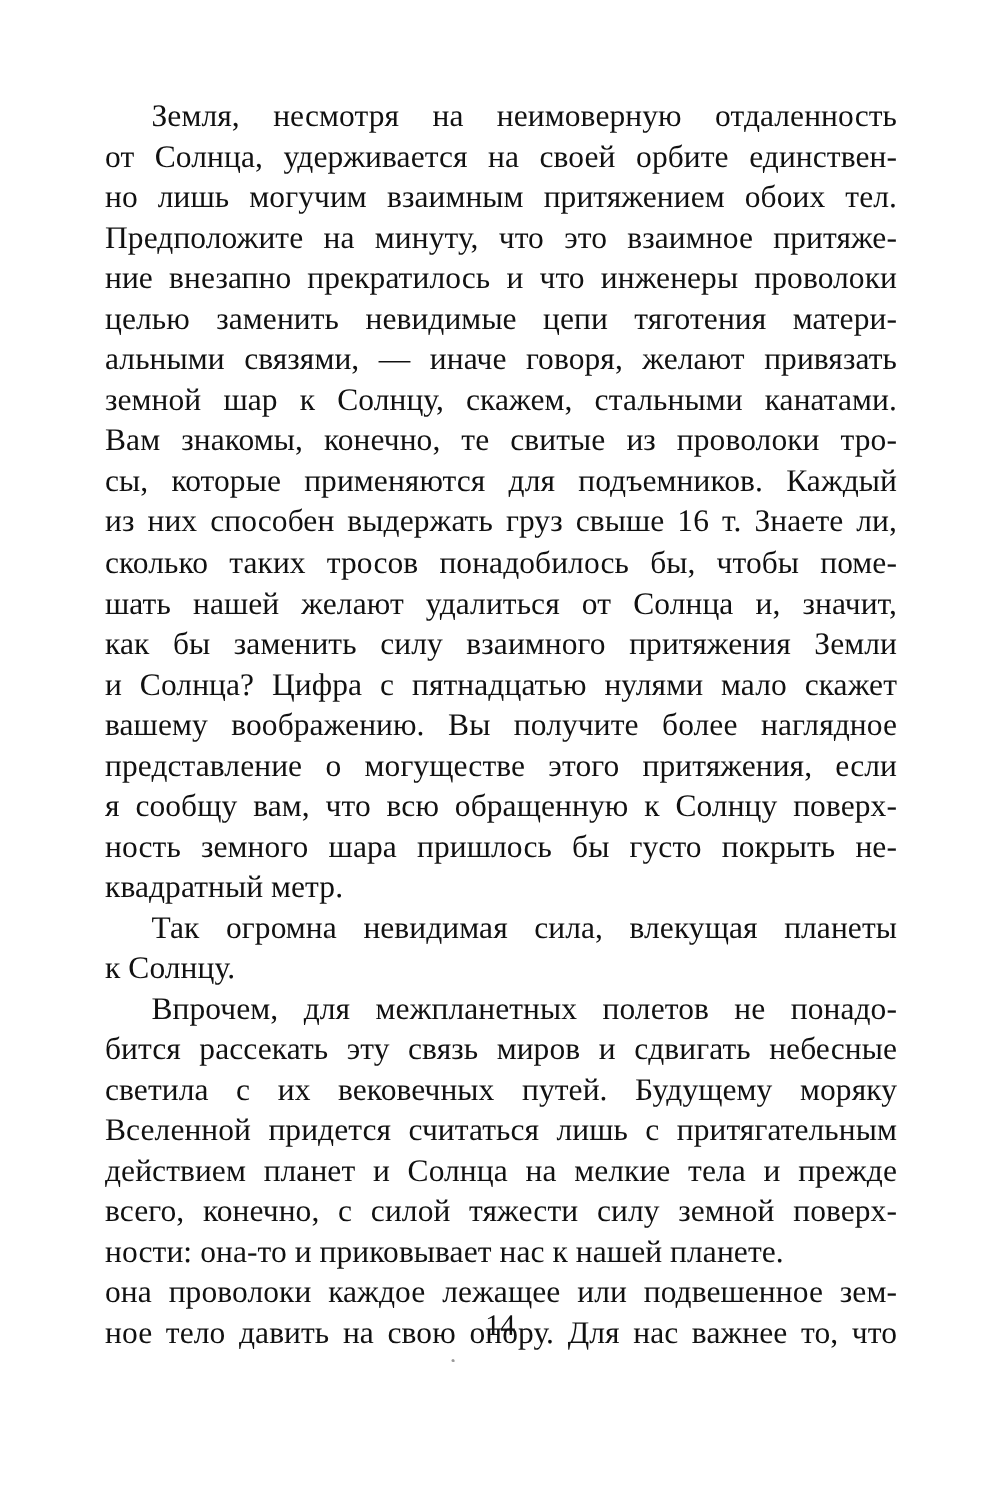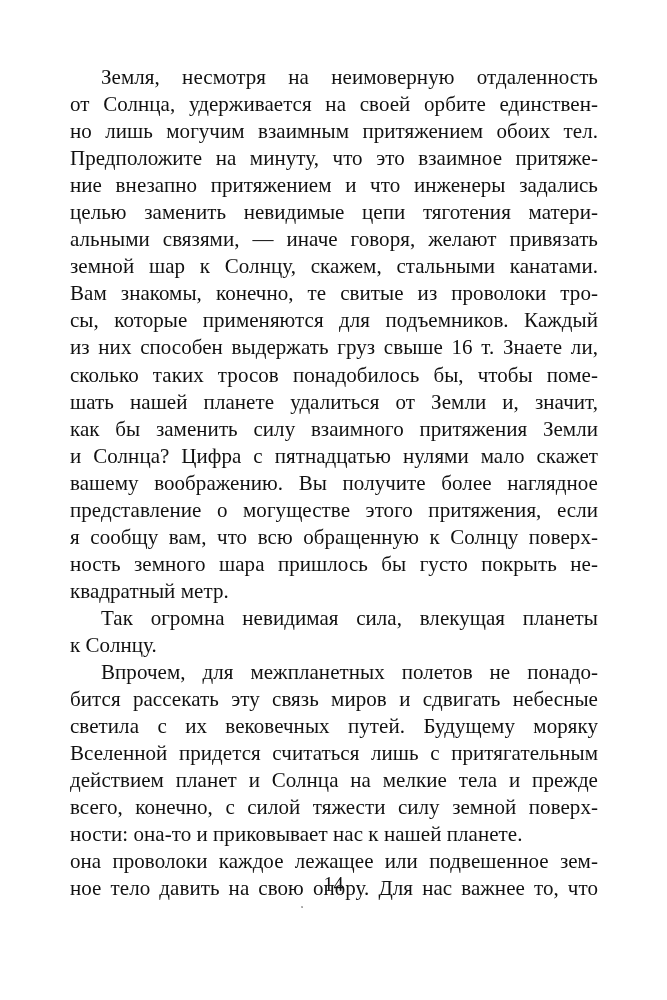--- a/index.html
+++ b/index.html
@@ -64,29 +64,29 @@
   </style>
 </head>
 <body>
 
 <div class="page">
   <div class="text-block">
     <span class="line indent">Земля, несмотря на неимоверную отдаленность</span>
     <span class="line">от Солнца, удерживается на своей орбите единствен-</span>
     <span class="line">но лишь могучим взаимным притяжением обоих тел.</span>
     <span class="line">Предположите на минуту, что это взаимное притяже-</span>
-    <span class="line">ние внезапно притяжением и что инженеры задались</span>
+    <span class="line">ние внезапно прекратилось и что инженеры проволоки</span>
     <span class="line">целью заменить невидимые цепи тяготения матери-</span>
     <span class="line">альными связями, — иначе говоря, желают привязать</span>
     <span class="line">земной шар к Солнцу, скажем, стальными канатами.</span>
     <span class="line">Вам знакомы, конечно, те свитые из проволоки тро-</span>
     <span class="line">сы, которые применяются для подъемников. Каждый</span>
     <span class="line">из них способен выдержать груз свыше 16 т. Знаете ли,</span>
     <span class="line">сколько таких тросов понадобилось бы, чтобы поме-</span>
-    <span class="line">шать нашей планете удалиться от Земли и, значит,</span>
+    <span class="line">шать нашей желают удалиться от Солнца и, значит,</span>
     <span class="line">как бы заменить силу взаимного притяжения Земли</span>
     <span class="line">и Солнца? Цифра с пятнадцатью нулями мало скажет</span>
     <span class="line">вашему воображению. Вы получите более наглядное</span>
     <span class="line">представление о могуществе этого притяжения, если</span>
     <span class="line">я сообщу вам, что всю обращенную к Солнцу поверх-</span>
     <span class="line">ность земного шара пришлось бы густо покрыть не-</span>
     <span class="line last">квадратный метр.</span>
     <span class="line indent">Так огромна невидимая сила, влекущая планеты</span>
     <span class="line last">к Солнцу.</span>
     <span class="line indent">Впрочем, для межпланетных полетов не понадо-</span>

